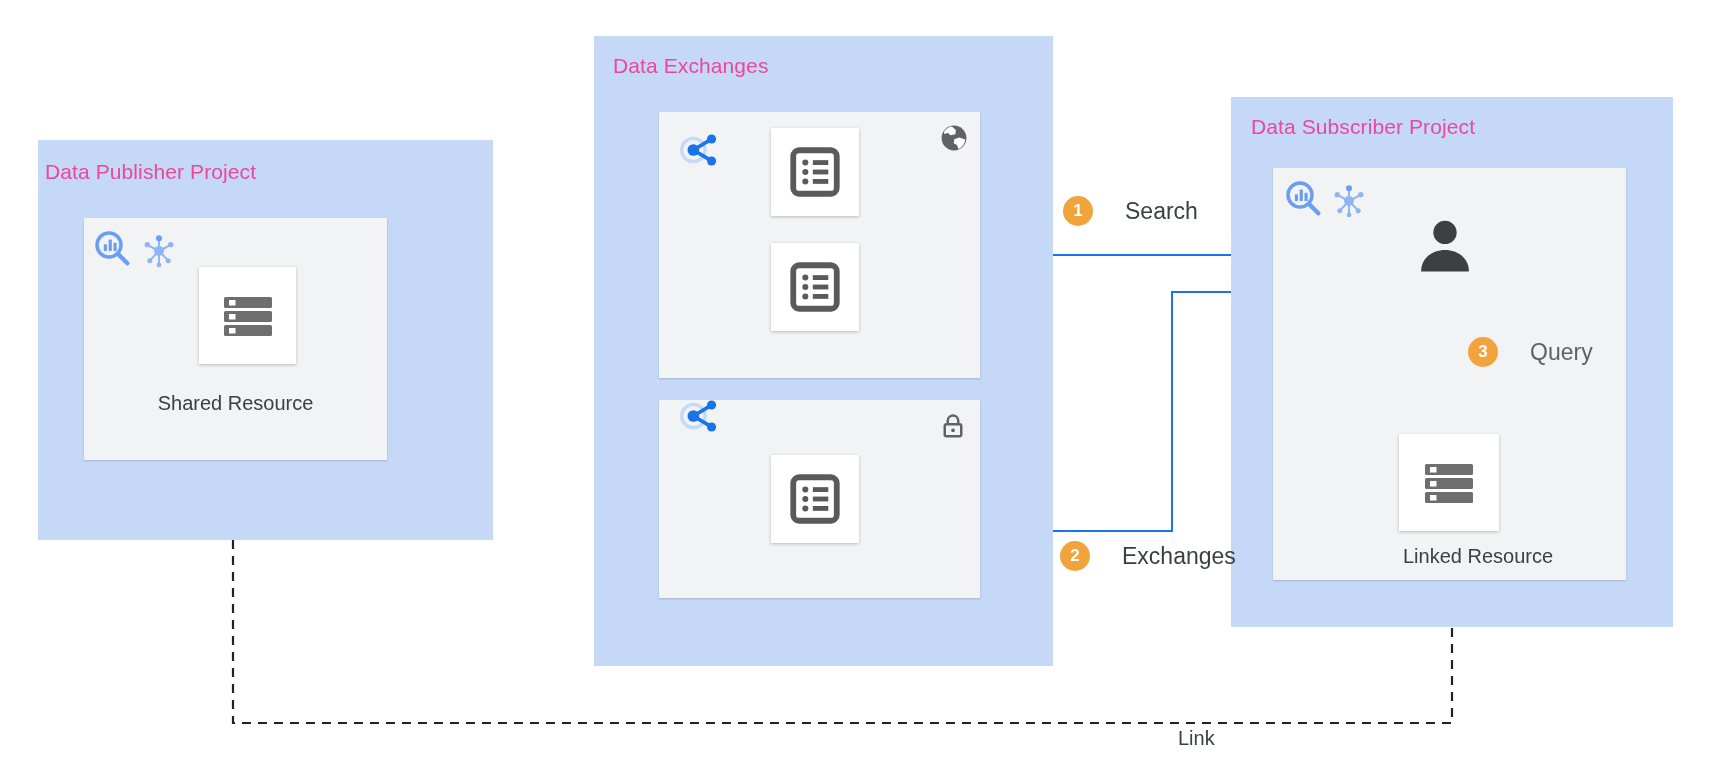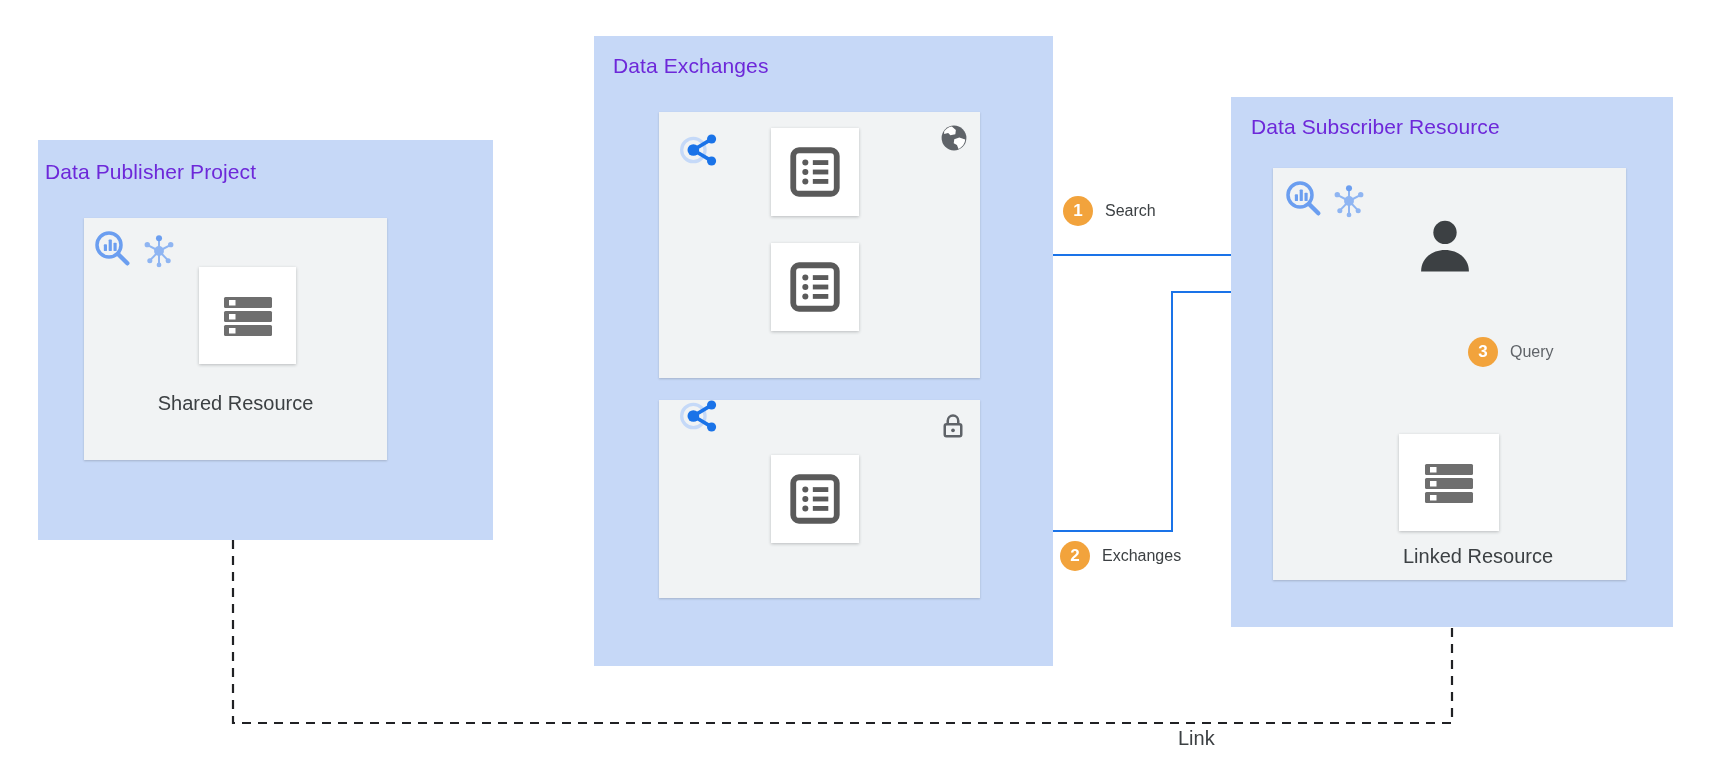--- a/index.html
+++ b/index.html
@@ -20,21 +20,21 @@
 
   
   .panel {
     position: absolute;
     background: #c6d8f7;
     box-sizing: border-box;
   }
   .panel-title {
     position: absolute;
     font-size: 21px;
-    color: #6d28d9;
+    color: #ec4899;
     white-space: nowrap;
     letter-spacing: 0.1px;
   }
 
   
   .card {
     position: absolute;
     background: #f1f3f4;
     box-sizing: border-box;
     box-shadow: 0 1px 2px rgba(60,64,67,0.25);
@@ -83,22 +83,23 @@
     background: #f2a33c;
     color: #ffffff;
     font-size: 17px;
     font-weight: bold;
     display: flex;
     align-items: center;
     justify-content: center;
     flex: 0 0 auto;
   }
   .step-label {
-    font-size: 16px;
+    font-size: 23px;
     color: #3c4043;
+    margin-left: 20px;
   }
   .step-label.muted { color: #5f6368; }
 
   
   #connectors {
     position: absolute;
     left: 0;
     top: 0;
     width: 1714px;
     height: 772px;
@@ -270,21 +271,21 @@
         <rect x="11.1" y="7.1" width="6.4" height="2.0" fill="#5a5a5a"></rect>
         <rect x="11.1" y="11.0" width="6.4" height="2.0" fill="#5a5a5a"></rect>
         <rect x="11.1" y="14.9" width="6.4" height="2.0" fill="#5a5a5a"></rect>
       </svg>
     </span>
   </div>
 
 
   <div class="panel" style="left:1231px; top:97px; width:442px; height:530px;">
   </div>
-  <div class="panel-title" style="left:1251px; top:115px;">Data Subscriber Resource</div>
+  <div class="panel-title" style="left:1251px; top:115px;">Data Subscriber Project</div>
 
   <div class="card" style="left:1273px; top:168px; width:353px; height:412px;">
   </div>
 
   <span class="icon" style="left:1283px; top:178px;">
     <svg width="40" height="40" viewBox="0 0 24 24">
       <circle cx="10.2" cy="10.2" r="7.2" fill="none" stroke="#6b9ef0" stroke-width="2.1"></circle>
       <rect x="7.1" y="9.8" width="1.9" height="4.0" rx="0.5" fill="#6b9ef0"></rect>
       <rect x="10.0" y="6.9" width="1.9" height="6.9" rx="0.5" fill="#6b9ef0"></rect>
       <rect x="12.9" y="8.8" width="1.9" height="5.0" rx="0.5" fill="#6b9ef0"></rect>

